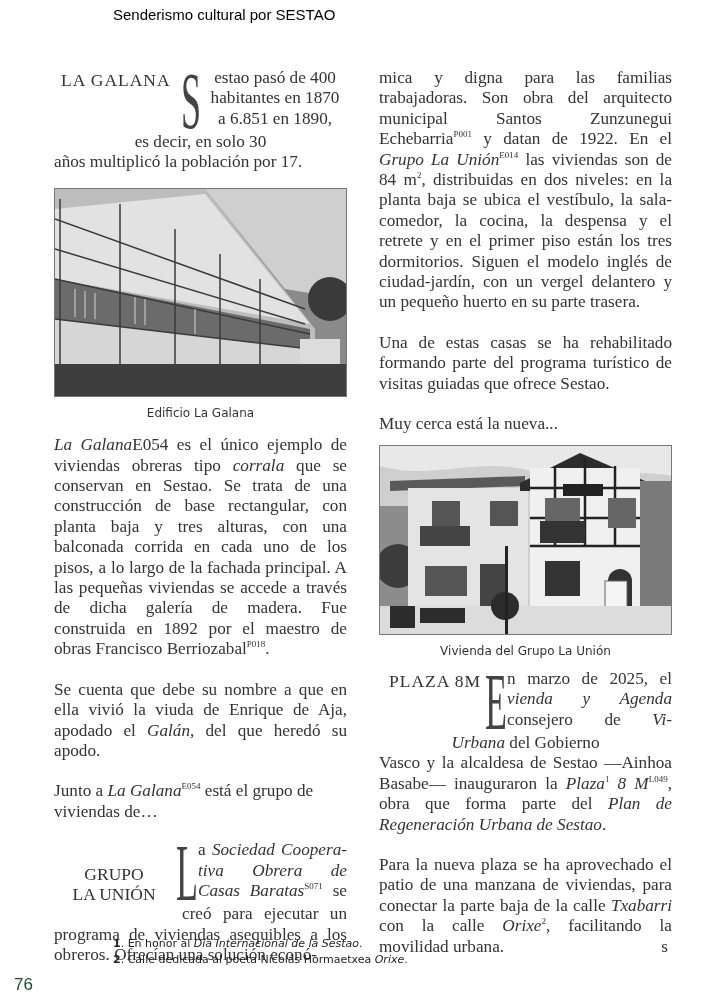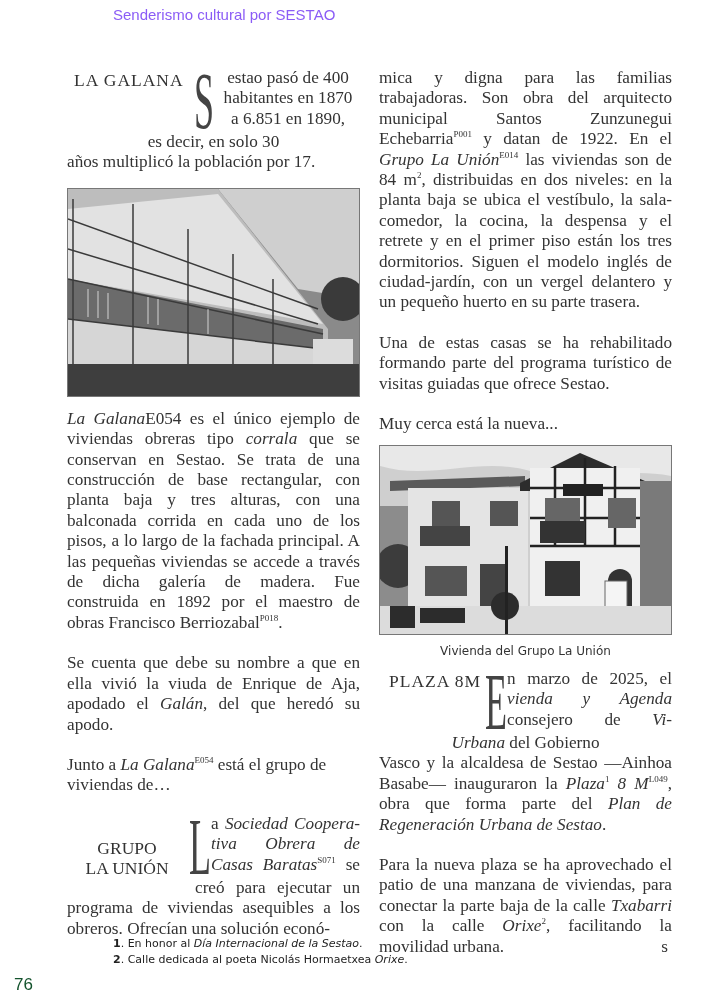--- a/index.html
+++ b/index.html
@@ -1,20 +1,20 @@
 <!DOCTYPE html>
 <html><head>
 <meta charset="utf-8">
 <style>
   html, body { margin:0; padding:0; background:#ffffff; }
   body { width:718px; height:1000px; position:relative; overflow:hidden; color:#2a2a2a; }
   .sans { font-family: "Liberation Sans", "DejaVu Sans", sans-serif; }
-  .header { position:absolute; left:113px; top:6px; font-size:15px; color:#8b5cf6; }
+  .header { position:absolute; left:113px; top:6px; font-size:15px; color:#000000; }
   .col { position:absolute; font-family:"Liberation Serif", serif; font-size:17.2px; line-height:20.4px; color:#333; text-align:justify; }
-  .col1 { left:67px; width:293px; }
+  .col1 { left:54px; width:293px; }
   .col2 { left:379px; width:293px; }
   p { margin:0; }
   .gap { height:20px; }
   .sect-head { display:flex; align-items:flex-start; }
   .sect-label { font-family:"Liberation Serif", serif; font-size:17.5px; letter-spacing:1px; color:#333; white-space:nowrap;margin-top:24px; }
   .dropcap { font-family:"Liberation Serif", serif; font-size:80px; line-height:62px; color:#444; font-weight:normal; transform:scaleX(0.45); transform-origin:left top; width:22px; height:62px; overflow:visible; }
   .lead-lines { flex:1; }
   .right { text-align:center; }
   .photo { position:relative; border:1px solid #777; overflow:hidden; }
   .caption { font-family:"DejaVu Sans", sans-serif; font-size:12px; text-align:center; color:#333; margin-top:6px; }
@@ -66,20 +66,21 @@
         <line x1="40" y1="104" x2="40" y2="130"></line>
           <line x1="80" y1="108" x2="80" y2="135"></line>
         <line x1="90" y1="110" x2="90" y2="136"></line>
           <line x1="140" y1="120" x2="140" y2="145"></line>
       </g>
       <rect x="0" y="175" width="291" height="32" fill="#3e3e3e"></rect>
       <circle cx="275" cy="110" r="22" fill="#3a3a3a"></circle>
       <rect x="245" y="150" width="40" height="25" fill="#dcdcdc"></rect>
     </svg>
   </div>
+  <div class="caption">Edificio La Galana</div>
 
   <div style="height:12px;"></div>
   <p><i>La Galana</i><span>E054</span><span> es el único ejemplo de viviendas obreras tipo </span><i>corrala</i><span> que se conservan en Sestao. Se trata de una construcción de base rectangular, con planta baja y tres alturas, con una balconada corrida en cada uno de los pisos, a lo largo de la fachada principal. A las pequeñas viviendas se accede a través de dicha galería de madera. Fue construida en 1892 por el maestro de obras Francisco Berriozabal</span><sup>P018</sup><span>.</span></p>
   <div class="gap"></div>
   <p><span>Se cuenta que debe su nombre a que en ella vivió la viuda de Enrique de Aja, apodado el </span><i>Galán</i><span>, del que heredó su apodo.</span></p>
   <div class="gap"></div>
   <p style="text-align:left;"><span>Junto a </span><i>La Galana</i><sup>E054</sup><span> está el grupo de viviendas de…</span></p>
 
   <div style="height:18px;"></div>
   <div class="sect-head">

